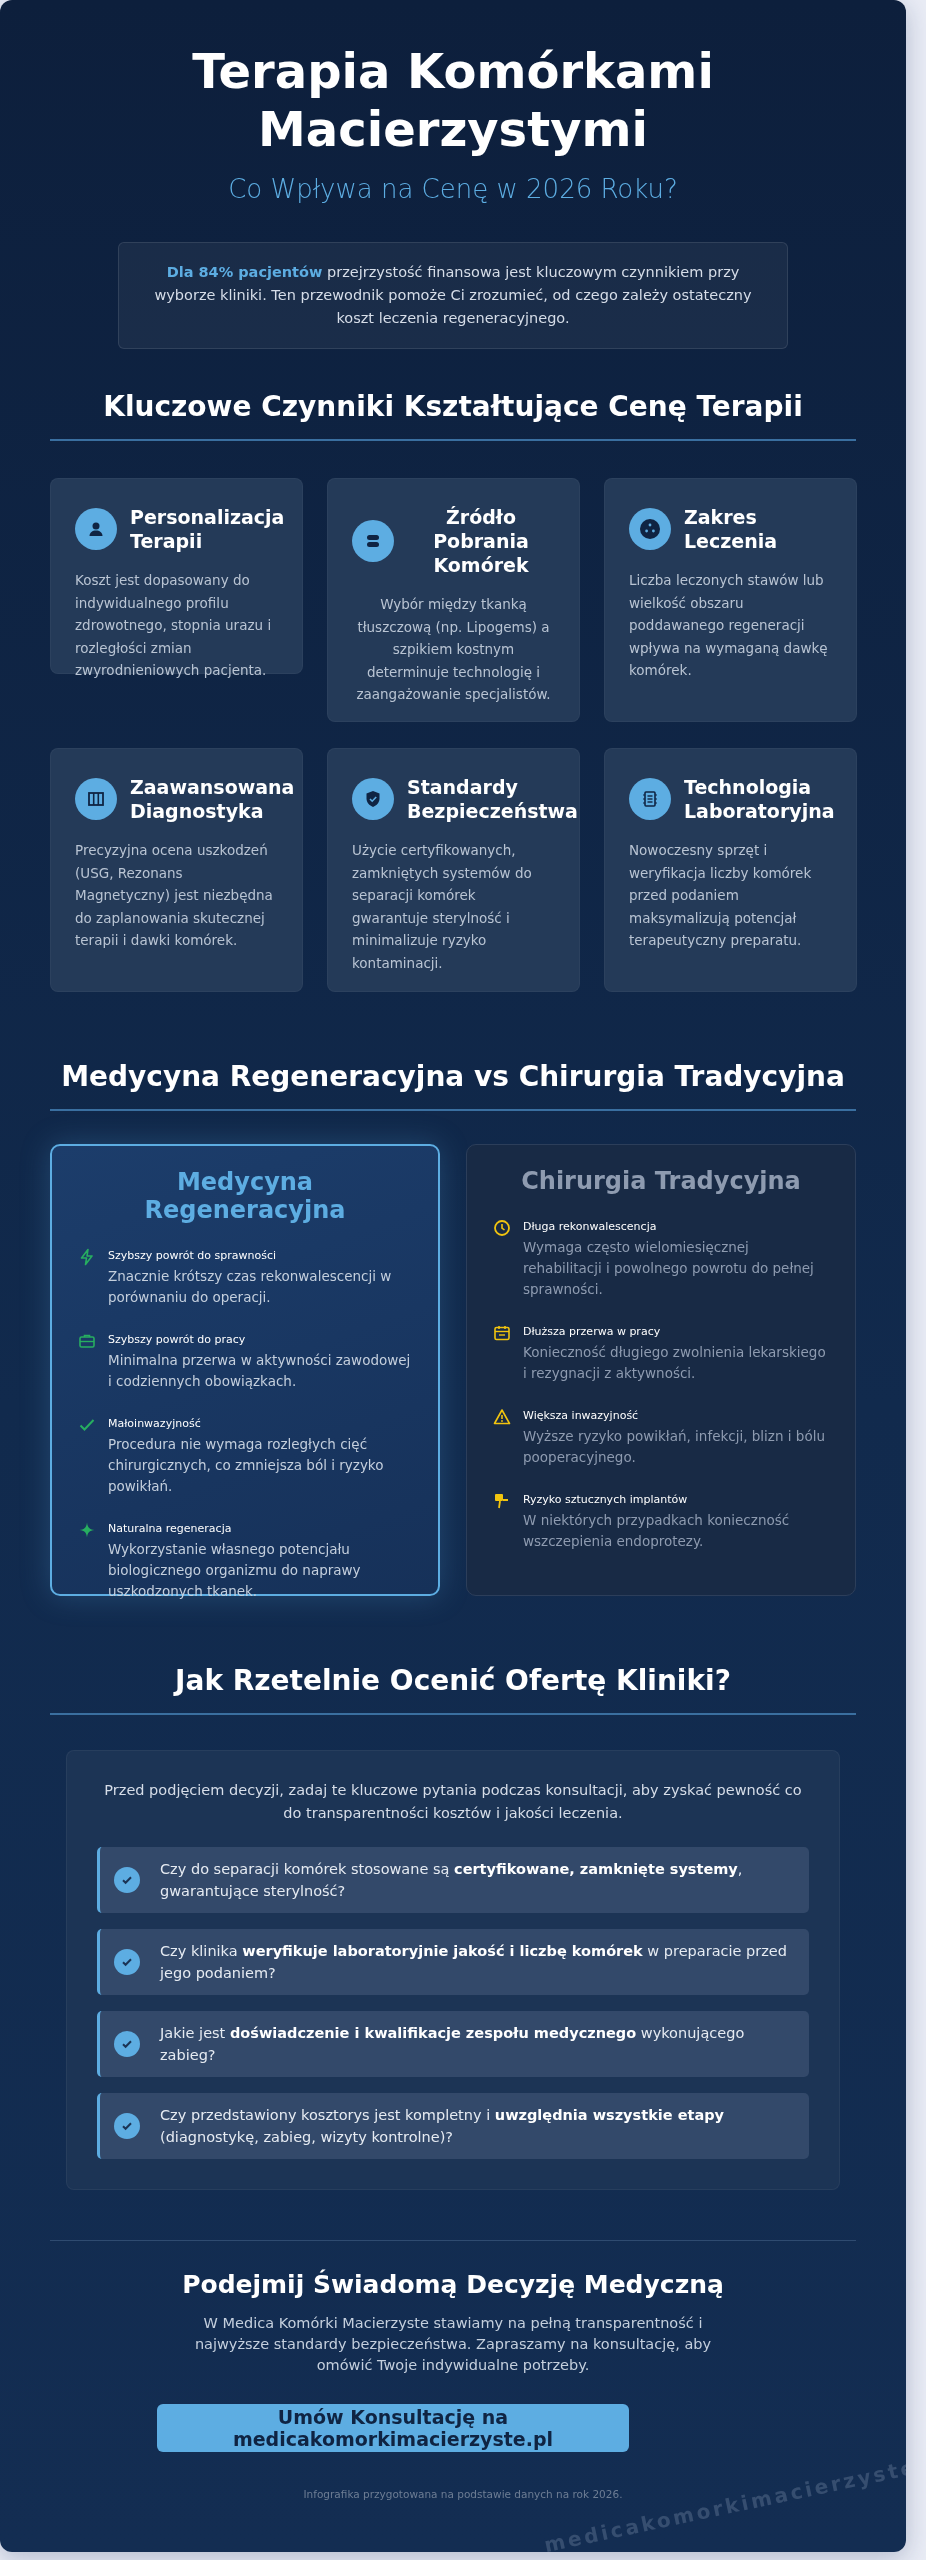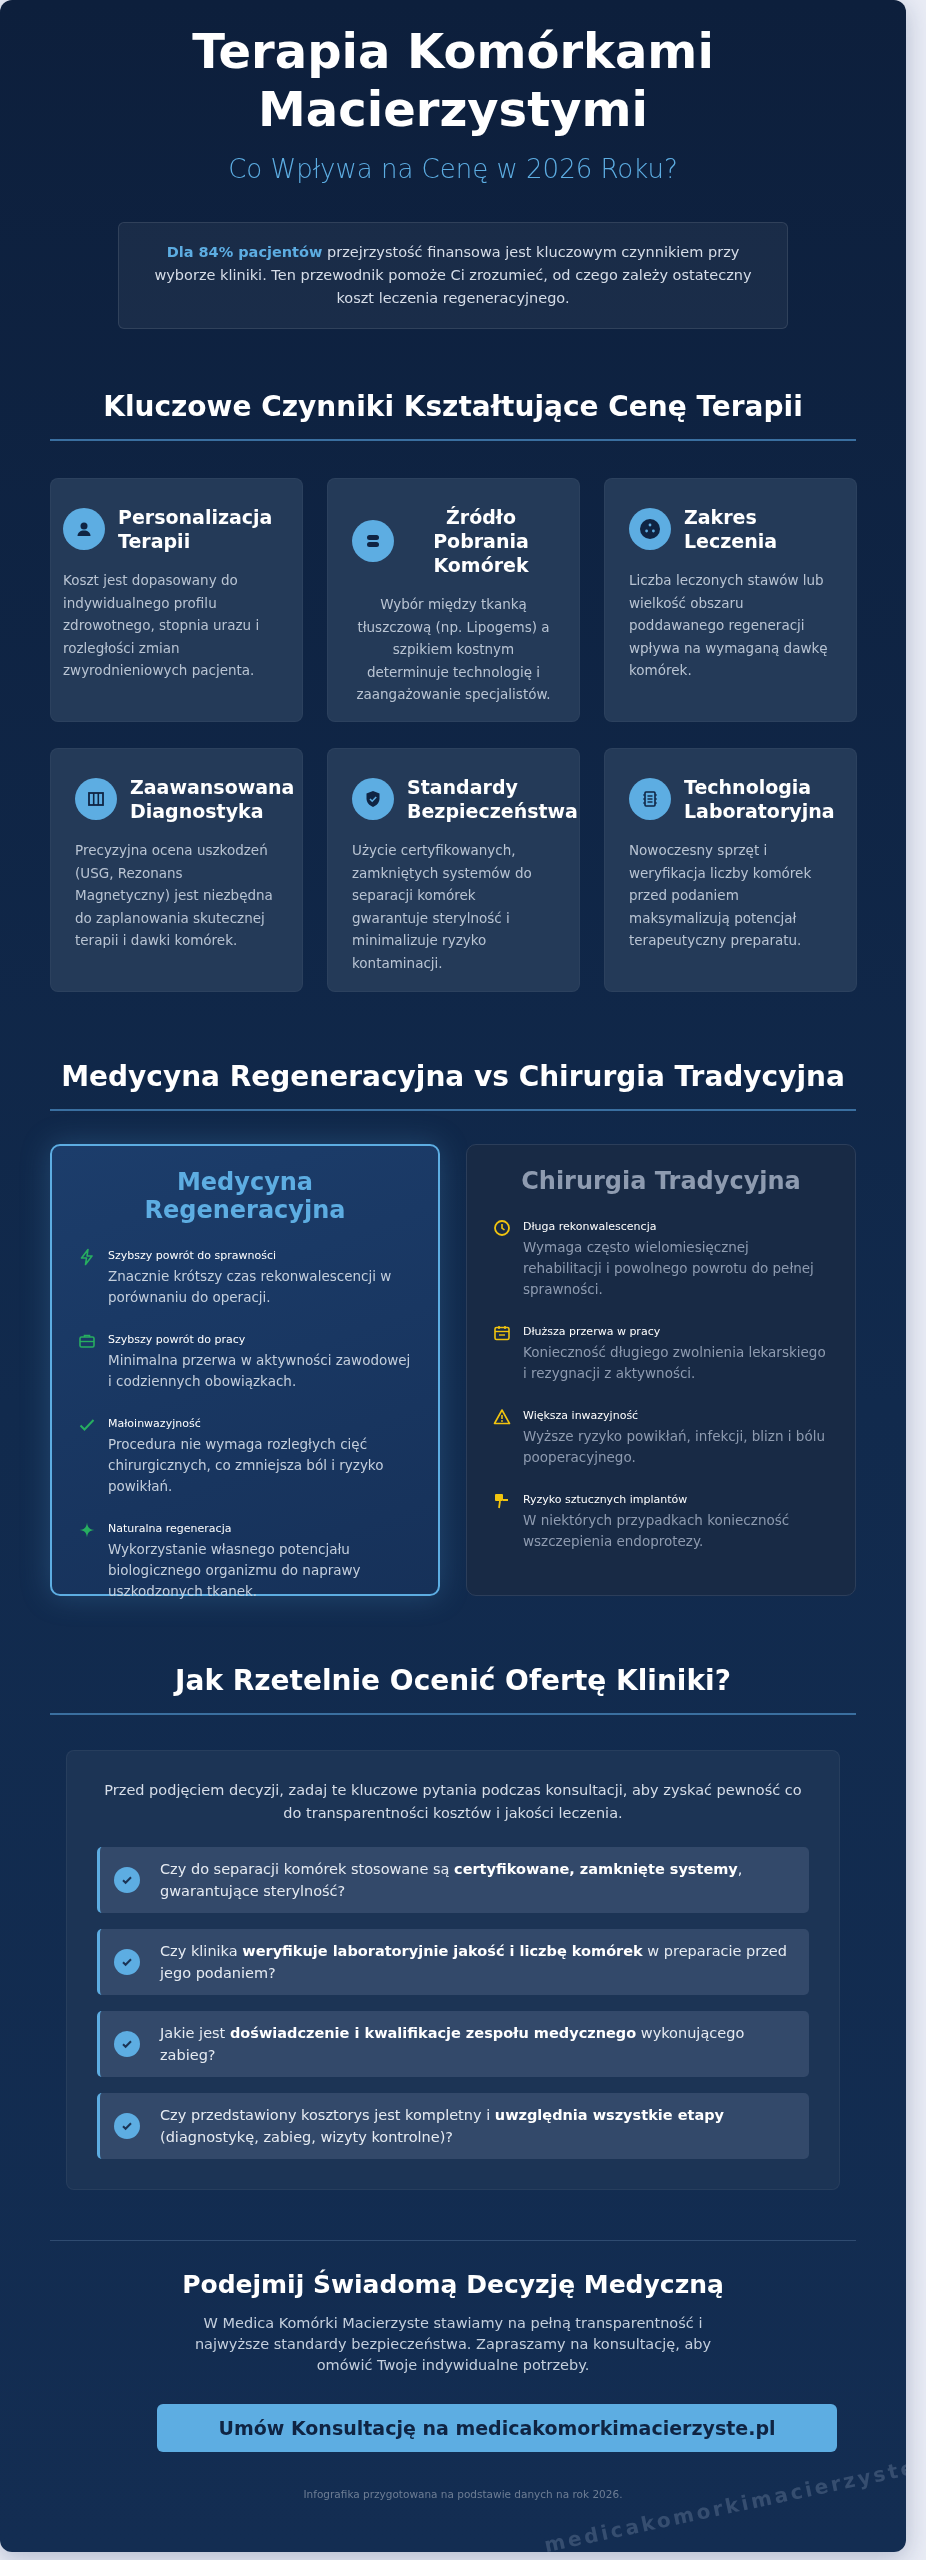--- a/index.html
+++ b/index.html
@@ -10,21 +10,21 @@
   }
   .page {
     position: absolute; left: 0; top: 0;
     width: 906px; height: 2552px;
     border-radius: 12px;
     background: linear-gradient(180deg, #0d1f3c 0%, #112a4d 55%, #132d52 100%);
     box-shadow: 0 6px 24px rgba(20,40,90,0.25);
     overflow: hidden;
     color: #fff;
   }
-  .header { text-align: center; padding-top: 22px; border-radius: 29px; }
+  .header { text-align: center; padding-top: 42px; border-radius: 29px; }
   .title {
     font-size: 48px; font-weight: bold; line-height: 58px; margin: 0;
     font-family: "DejaVu Sans", sans-serif;
   }
   .subtitle {
     font-size: 26px; color: #5dade2; margin-top: 16px; font-weight: 300;
     font-family: "DejaVu Sans", sans-serif;
   }
   .intro-box {
     margin: 38px auto 0; width: 670px;
@@ -107,21 +107,21 @@
     flex: 0 0 26px; margin-right: 20px; display: flex; align-items: center; justify-content: center;
   }
   .q-text { font-size: 14.5px; line-height: 22px; color: #e6ebf2; }
   .q-text b { color: #fff; }
 
   .footer-rule { position: absolute; top: 2240px; left: 50px; width: 806px; height: 1px; background: #2f4b70; }
   .cta { position: absolute; top: 2270px; left: 0; width: 906px; text-align: center; }
   .cta-title { font-size: 25px; font-weight: bold; margin-top: 0; }
   .cta-text { margin: 14px auto 0; width: 560px; font-size: 14.5px; line-height: 21px; color: #c4cfdd; }
   .cta-btn {
-    position: absolute; top: 2404px; left: 157px; width: 680px; height: 48px;
+    position: absolute; top: 2404px; left: 157px; width: 472px; height: 48px;
     background: #5dade2; border-radius: 6px; border: none;
     color: #0f2443; font-size: 19px; font-weight: bold;
     font-family: "DejaVu Sans", sans-serif; cursor: pointer;
   }
   .foot-note {
     position: absolute; top: 2488px; left: 0; width: 926px; text-align: center;
     font-size: 10.5px; color: #6d7d94;
   }
   .watermark {
     position: absolute; top: 2490px; left: 540px;
@@ -145,21 +145,21 @@
       <span class="hl">Dla 84% pacjentów</span><span> przejrzystość finansowa jest kluczowym czynnikiem przy wyborze kliniki. Ten przewodnik pomoże Ci zrozumieć, od czego zależy ostateczny koszt leczenia regeneracyjnego.</span>
     </div>
   </div>
 
   <div class="sec1">
     <h2 class="section-title">Kluczowe Czynniki Kształtujące Cenę Terapii</h2>
     <div class="section-rule"></div>
   </div>
 
   <div class="grid" style="top:478px;">
-    <div class="card" style="height:244px;padding-left:12px;">
+    <div class="card" style="height:196px;">
       <div class="card-head">
         <div class="card-icon">
           <svg width="18" height="18" viewBox="0 0 18 18">
               <circle cx="9" cy="6" r="3.5" fill="#0f2443"></circle>
               <path d="M2.5 16c0-3.5 3-5.5 6.5-5.5s6.5 2 6.5 5.5z" fill="#0f2443"></path>
             </svg>
         </div>
         <div class="card-title">Personalizacja Terapii</div>
       </div>
       <div class="card-text">Koszt jest dopasowany do indywidualnego profilu zdrowotnego, stopnia urazu i rozległości zmian zwyrodnieniowych pacjenta.</div>

